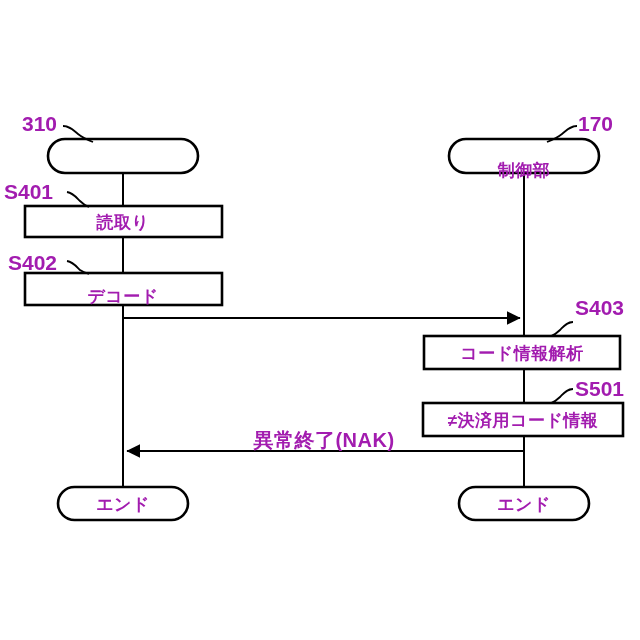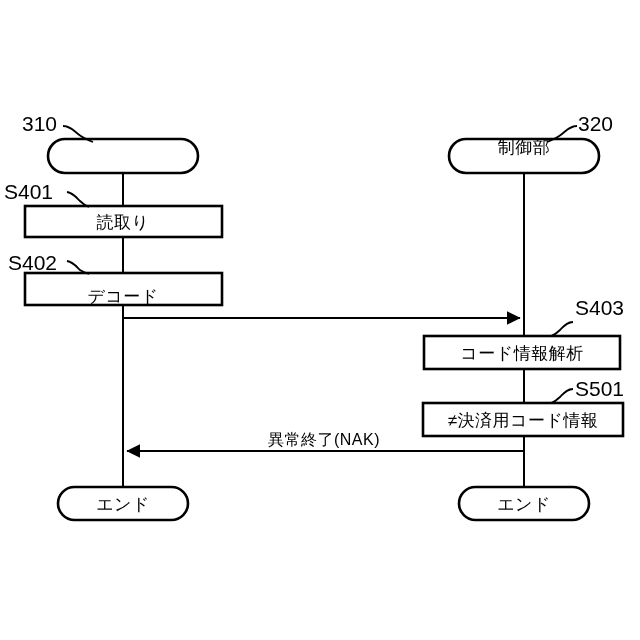--- a/index.html
+++ b/index.html
@@ -20,34 +20,35 @@
     top: 0;
     left: 0;
   }
   
   .node-label,
   .box-label,
   .ref-label,
   .msg-label {
     position: absolute;
     white-space: nowrap;
-    color: #000000;
+    color: #a21caf;
     line-height: 1;
+    font-weight: bold;
   }
   .node-label, .box-label {
     text-align: center;
     font-size: 17px;
     letter-spacing: 0.5px;
   }
   .ref-label {
     font-size: 21px;
     letter-spacing: 0px;
   }
   .msg-label {
-    font-size: 16px;
+    font-size: 20px;
     letter-spacing: 0.5px;
     text-align: right;
   }
   .centerer {
     transform: translate(-50%, -50%);
   }
 </style>
 </head>
 <body>
 
@@ -118,24 +119,24 @@
       <path d="M 67 261 C 73 262, 76 266, 80 270 C 83 272, 86 273, 89 274" fill="none" stroke="#000000" stroke-width="1.8"></path>
     </g>
     <g>
       <path d="M 573 322 C 567 322, 564 326, 560 330 C 557 333, 554 335, 551 336" fill="none" stroke="#000000" stroke-width="1.8"></path>
     </g>
     <g>
       <path d="M 573 389 C 567 389, 564 393, 560 397 C 557 400, 554 402, 551 403" fill="none" stroke="#000000" stroke-width="1.8"></path>
     </g>
   </svg>
 
-  <div class="node-label centerer" style="left:524px; top:147px;">制御部</div>
+  <div class="node-label centerer" style="left:524px; top:170px;">制御部</div>
 
   <div class="ref-label" style="left:22px; top:113px;">310</div>
-  <div class="ref-label" style="left:578px; top:113px;">320</div>
+  <div class="ref-label" style="left:578px; top:113px;">170</div>
 
   <div class="ref-label" style="left:4px; top:181px;">S401</div>
   <div class="ref-label" style="left:8px; top:252px;">S402</div>
   <div class="ref-label" style="left:575px; top:297px;">S403</div>
   <div class="ref-label" style="left:575px; top:378px;">S501</div>
 
   <div class="box-label centerer" style="left:123px; top:222px;">読取り</div>
   <div class="box-label centerer" style="left:123px; top:296px;">デコード</div>
   <div class="box-label centerer" style="left:523px; top:420px;">≠決済用コード情報</div>
   <div class="box-label centerer" style="left:522px; top:353px;">コード情報解析</div>

